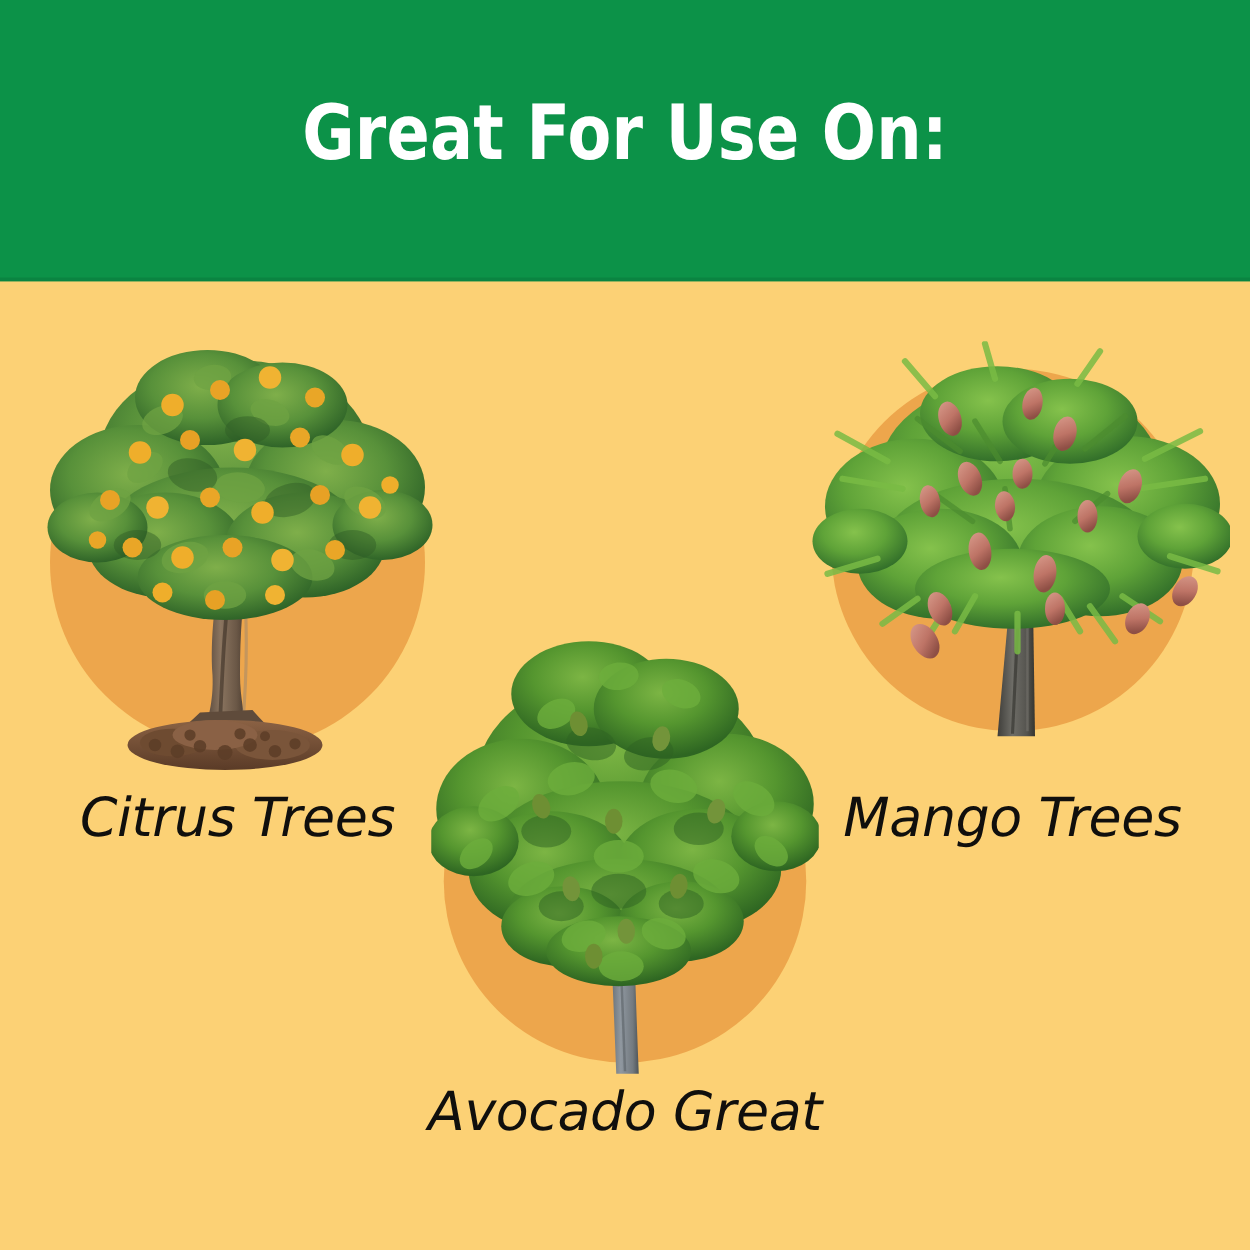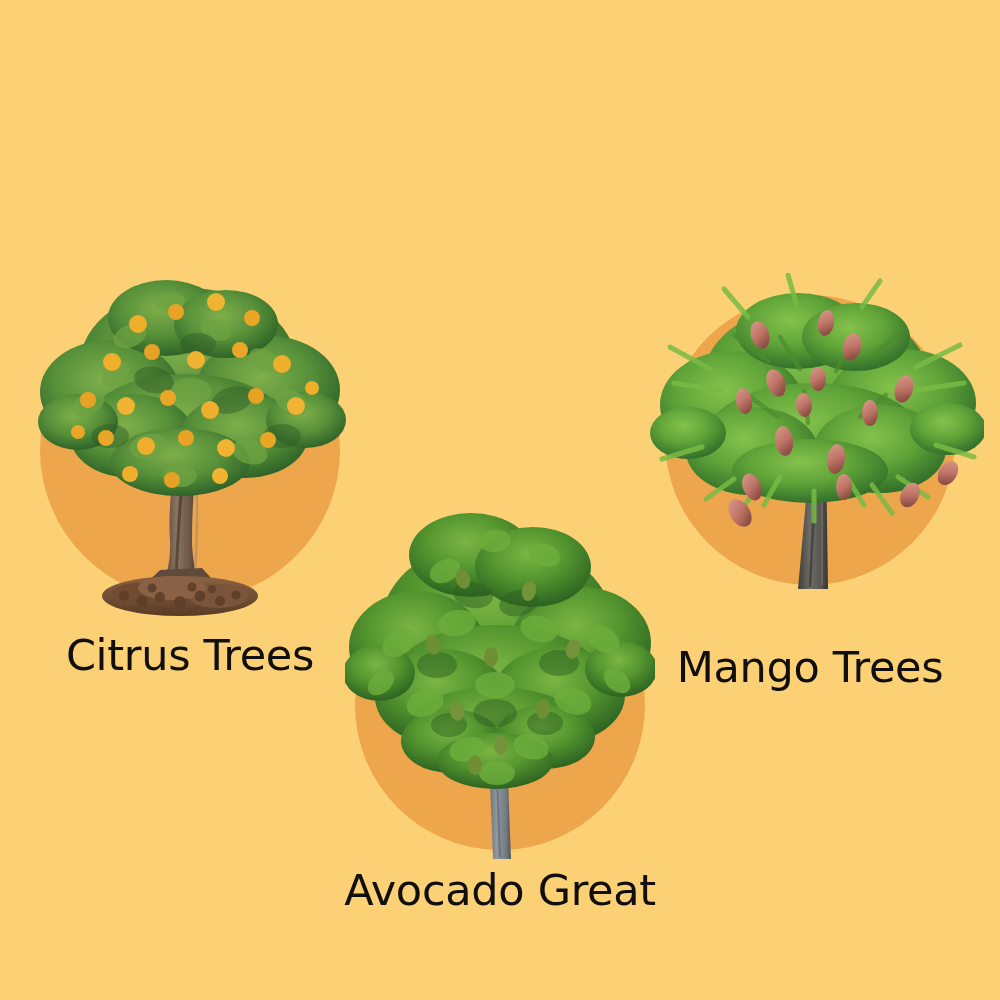--- a/index.html
+++ b/index.html
@@ -49,20 +49,21 @@
     white-space: nowrap;
   }
 
   
   .body-area {
     position: absolute;
     left: 0;
     top: 225px;
     width: 1000px;
     height: 569px;
+    font-style: italic;
   }
 
   .node {
     position: absolute;
   }
   .circle-bg {
     position: absolute;
     border-radius: 50%;
     background: #eda64c;
   }
@@ -73,21 +74,21 @@
 
   
   
   #citrus-circle { left: 40px;  top: 75px;  width: 300px; height: 300px; }
   #citrus-art    { left: 20px;  top: 15px;  width: 340px; height: 390px; }
   #citrus-label  { left: 20px;  top: 405px; width: 340px; }
 
   
   #mango-circle  { left: 665px; top: 70px;  width: 290px; height: 290px; }
   #mango-art     { left: 648px; top: 48px;  width: 336px; height: 340px; }
-  #mango-label   { left: 640px; top: 405px; width: 340px; margin-top: 12px; }
+  #mango-label   { left: 640px; top: 405px; width: 340px; }
 
   
   #avocado-circle{ left: 355px; top: 335px; width: 290px; height: 290px; }
   #avocado-art   { left: 345px; top: 272px; width: 310px; height: 368px; }
   #avocado-label { left: 325px; top: 640px; width: 350px; }
 
   .tree-label {
     position: absolute;
     text-align: center;
     color: #100f0d;
@@ -97,20 +98,23 @@
     line-height: 50px;
     letter-spacing: -0.3px;
     white-space: nowrap;
   }
 </style>
 </head>
 <body>
 
 <div class="poster">
 
+  <div class="header-band">
+    <div class="header-title">Great For Use On:</div>
+  </div>
 
   <div class="body-area">
 
     <div class="node">
       <div class="circle-bg" id="citrus-circle"></div>
 
       <svg class="tree-art" id="citrus-art" viewBox="0 0 340 390">
         <defs>
           <radialGradient id="citGrad" cx="45%" cy="38%" r="62%">
             <stop offset="0%" stop-color="#7FAF4A"></stop>

